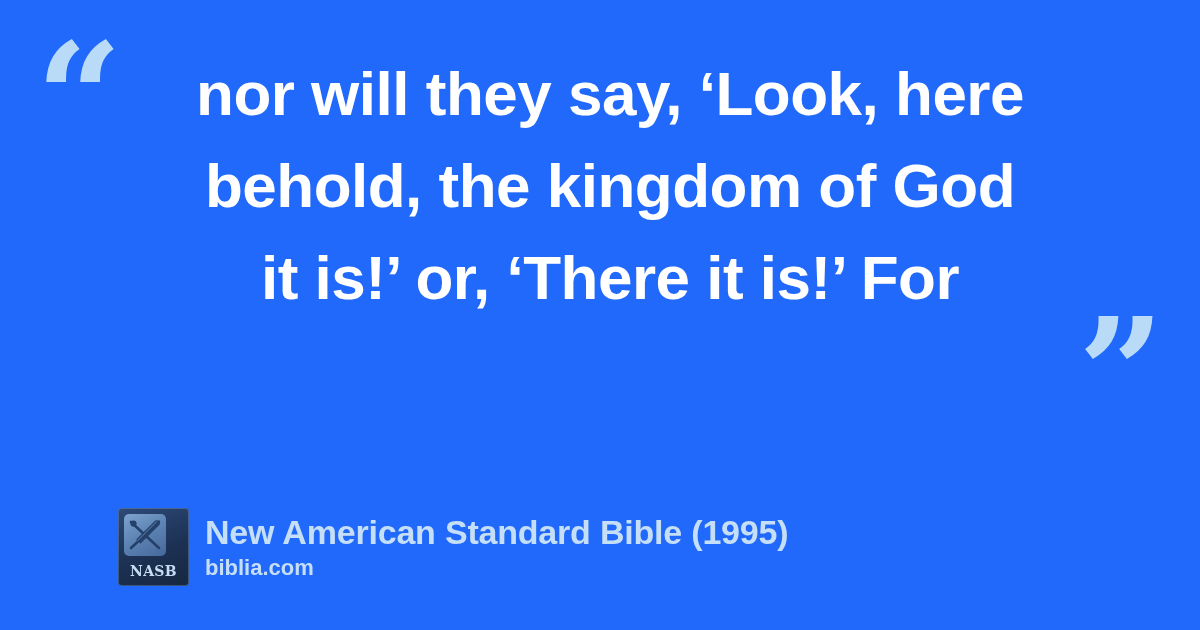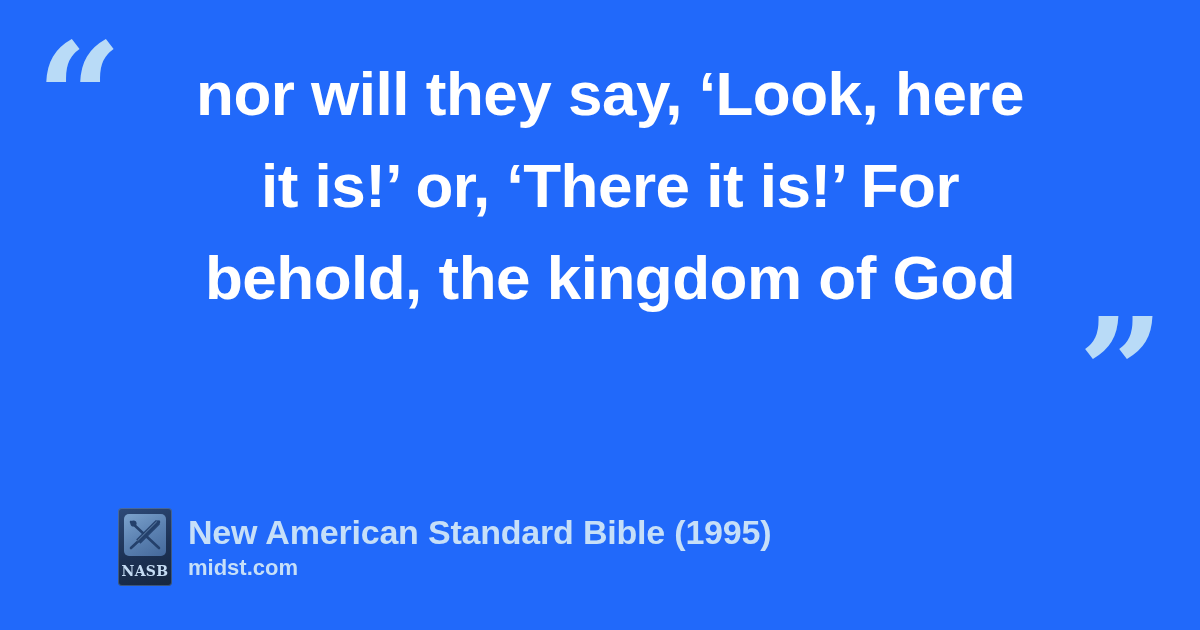--- a/index.html
+++ b/index.html
@@ -65,21 +65,21 @@
     position: absolute;
     left: 118px;
     top: 508px;
     display: flex;
     flex-direction: row;
     align-items: center;
   }
 
   .logo {
     position: relative;
-    width: 54px;
+    width: 71px;
     height: 78px;
     border-radius: 4px;
     background: linear-gradient(160deg, #2e4a78 0%, #1c3154 55%, #16273f 100%);
     box-shadow: inset 0 0 0 1px rgba(130,170,220,0.35);
     flex: 0 0 auto;
     overflow: hidden;
   }
   .logo-inner {
     position: absolute;
     left: 6px;
@@ -133,22 +133,22 @@
 </style>
 </head>
 <body>
 
 <div class="card">
 
   <div class="quote-mark quote-mark-open">“</div>
 
   <div class="quote-block">
     <div class="quote-line">nor will they say, ‘Look, here</div>
+    <div class="quote-line">behold, the kingdom of God</div>
     <div class="quote-line">it is!’ or, ‘There it is!’ For</div>
-    <div class="quote-line">behold, the kingdom of God</div>
   </div>
 
   <div class="quote-mark quote-mark-close">”</div>
 
   <div class="footer">
 
     <div class="logo">
       <div class="logo-inner">
         <svg viewBox="0 0 42 42" xmlns="http://www.w3.org/2000/svg" aria-hidden="true">
           <g fill="none" stroke="#24406b" stroke-width="2.6" stroke-linecap="round">
@@ -162,18 +162,18 @@
           <g fill="none" stroke="#9dbfe2" stroke-width="0.9" opacity="0.55">
             <line x1="13.5" y1="26.8" x2="32.8" y2="7.6"></line>
           </g>
         </svg>
       </div>
       <div class="logo-word">NASB</div>
     </div>
 
     <div class="footer-text">
       <div class="footer-title">New American Standard Bible (1995)</div>
-      <div class="footer-sub">midst.com</div>
+      <div class="footer-sub">biblia.com</div>
     </div>
 
   </div>
 
 </div>
 
 </body></html>

